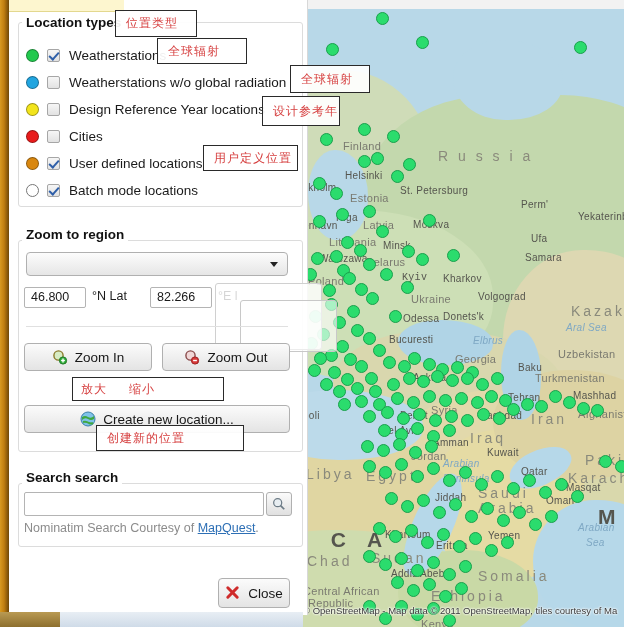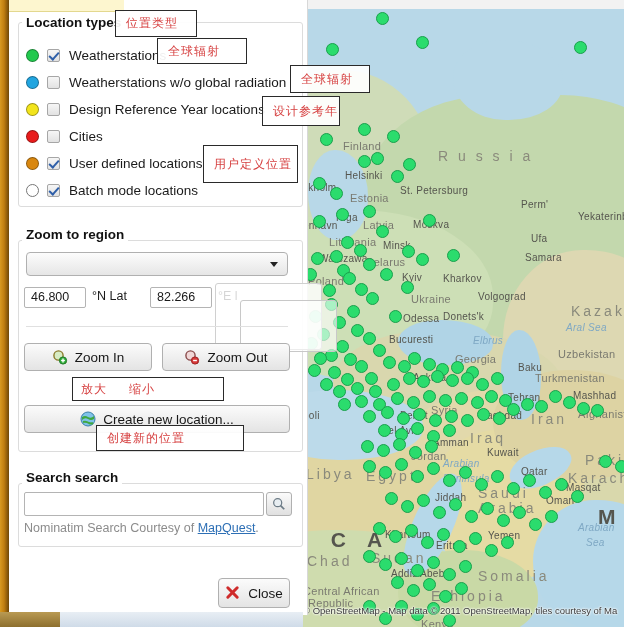--- a/index.html
+++ b/index.html
@@ -178,21 +178,21 @@
       <div class="lbl city" style="left: 110px; top: 219px;">Moskva</div>
       <div class="lbl city" style="left: 218px; top: 199px;">Perm'</div>
       <div class="lbl city" style="left: 275px; top: 211px;">Yekaterinb</div>
       <div class="lbl city" style="left: 0px; top: 220px;">enhavn</div>
       <div class="lbl country" style="left: 26px; top: 236px;">Lithuania</div>
       <div class="lbl city" style="left: 80px; top: 240px;">Minsk</div>
       <div class="lbl city" style="left: 228px; top: 233px;">Ufa</div>
       <div class="lbl city" style="left: 16px; top: 253px;">Warszawa</div>
       <div class="lbl country" style="left: 63px; top: 256px;">Belarus</div>
       <div class="lbl city" style="left: 222px; top: 252px;">Samara</div>
-      <div class="lbl city" style="left: 99px; top: 272px;">Kyiv</div>
+      <div class="lbl city" style="left: 99px; top: 272px; font-family: Liberation Mono, monospace;">Kyiv</div>
       <div class="lbl city" style="left: 140px; top: 273px;">Kharkov</div>
       <div class="lbl country" style="left: 5px; top: 275px;">Poland</div>
       <div class="lbl country" style="left: 108px; top: 293px;">Ukraine</div>
       <div class="lbl city" style="left: 175px; top: 291px;">Volgograd</div>
       <div class="lbl big" style="left: 268px; top: 303px;">Kazakhs</div>
       <div class="lbl city" style="left: 100px; top: 313px;">Odessa</div>
       <div class="lbl city" style="left: 140px; top: 311px;">Donets'k</div>
       <div class="lbl city" style="left: 86px; top: 334px;">Bucuresti</div>
       <div class="lbl sea" style="left: 170px; top: 335px;">Elbrus</div>
       <div class="lbl sea" style="left: 263px; top: 322px;">Aral Sea</div>
@@ -539,15 +539,15 @@
       </svg>
     </span>
     <span>Close</span>
   </div>
 
   <div id="edge-bottom"></div>
   <div id="edge-bottom-strip"></div>
 <div class="anno" style="left: 157px; top: 38px; width: 90px; height: 26px;">全球辐射</div>
     <div class="anno" style="left: 290px; top: 65px; width: 80px; height: 28px;">全球辐射</div>
     <div class="anno" style="left: 262px; top: 96px; width: 78px; height: 30px;">设计参考年</div>
-    <div class="anno" style="left: 203px; top: 145px; width: 95px; height: 38px;">用户定义位置</div>
+    <div class="anno" style="left: 203px; top: 145px; width: 95px; height: 26px;">用户定义位置</div>
     <div class="anno" style="left: 115px; top: 10px; width: 82px; height: 27px;">位置类型</div>
   </div>
 
 </body></html>

